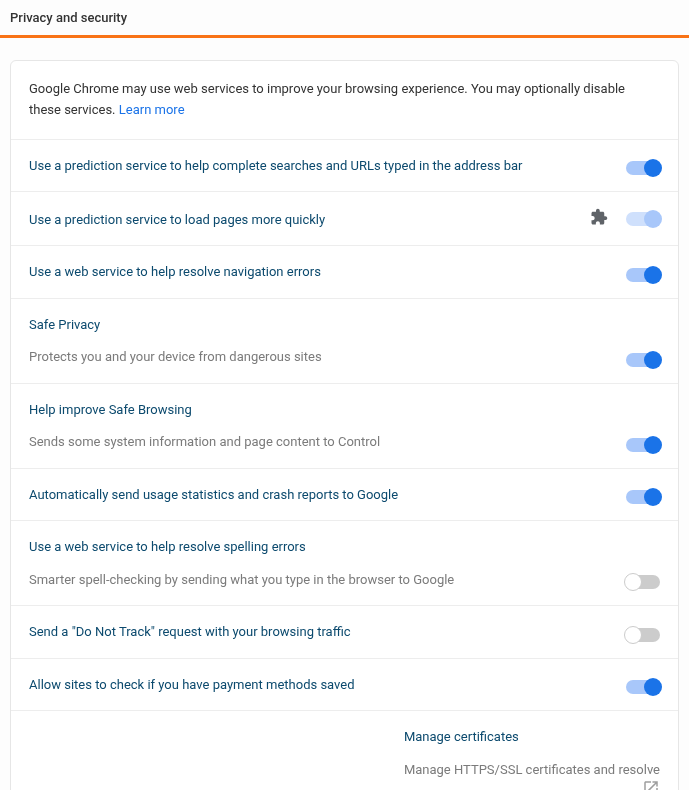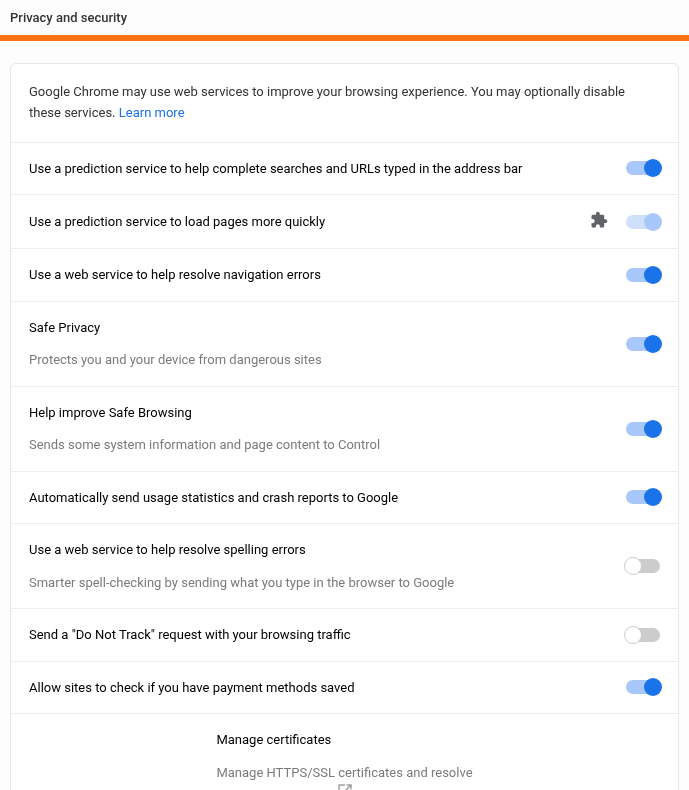--- a/index.html
+++ b/index.html
@@ -5,50 +5,50 @@
     * { margin: 0; padding: 0; box-sizing: border-box; }
     body {
       font-family: 'Segoe UI', Roboto, Arial, sans-serif;
       background: #fdfdfd;
       width: 689px;
       font-size: 13px;
       color: #333;
     }
     .header {
       padding: 10px 10px;
-      border-bottom: 6px solid #f97316;
+      border-bottom: 3px solid #f97316;
     }
     .header-title {
       font-size: 13px;
       color: #333;
       font-weight: 500;
     }
     .panel {
       margin: 22px 10px 0 10px;
       border: 1px solid #e6e6e6;
       border-radius: 6px;
       background: #fff;
     }
     .row {
       display: flex;
-      align-items: center;
+      align-items: flex-end;
       padding: 16px 18px;
       border-bottom: 1px solid #ededed;
       min-height: 50px;
     }
     .row:last-child { border-bottom: none; }
     .row-text {
       flex: 1;
       display: flex;
       flex-direction: column;
       justify-content: center;
     }
     .row-title {
       font-size: 13px;
-      color: #000000;
+      color: #0c4a6e;
       line-height: 1.5;
     }
     .row-sub {
       font-size: 13px;
       color: #7b7b7b;
       margin-top: 13px;
       line-height: 1.5;
     }
     .intro-text {
       font-size: 13px;

